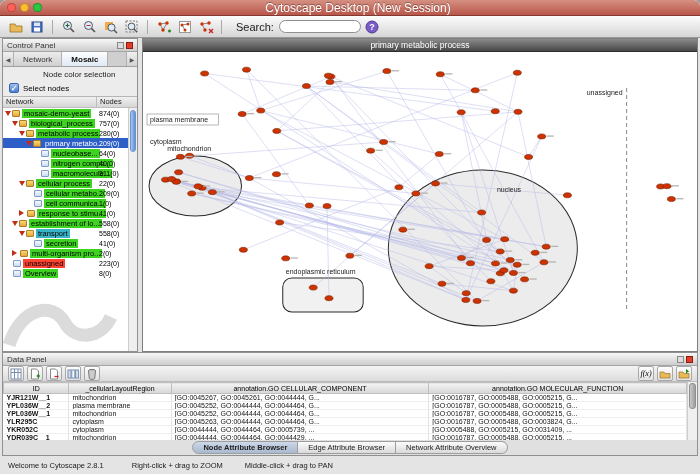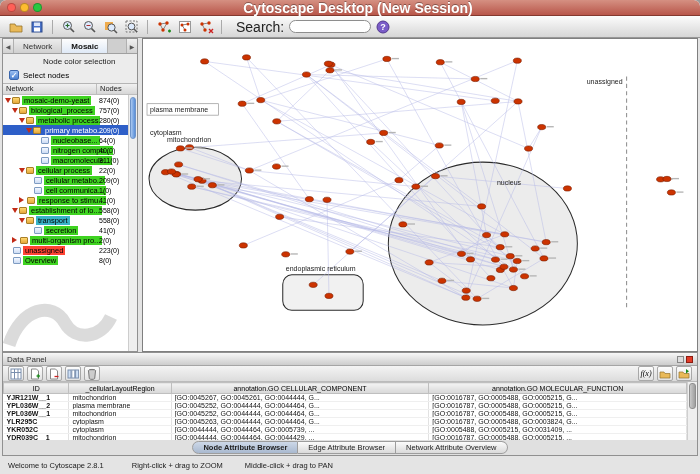--- a/index.html
+++ b/index.html
@@ -5,29 +5,29 @@
   html,body{margin:0;padding:0;background:#9a9a9a;font-family:"Liberation Sans",sans-serif;}
   *{box-sizing:border-box;}
   .window{position:relative;width:700px;height:474px;background:#e4e4e4;overflow:hidden;border-radius:6px 6px 0 0;}
 
   
   .titlebar{height:16px;background:linear-gradient(var(--titlebar-light,#d59082),var(--titlebar,#b8564a));
     border-bottom:1px solid #83392f;display:flex;align-items:center;position:relative;border-radius:6px 6px 0 0;}
   .traffic{display:flex;gap:4px;padding-left:7px;z-index:2;}
   .light{width:9px;height:9px;border-radius:50%;border:1px solid rgba(0,0,0,.25);}
   .light.red{background:#ff5f57}.light.yellow{background:#febc2e}.light.green{background:#28c840}
-  .wtitle{position:absolute;left:16px;right:0;text-align:center;color:#fff;font-size:14px;font-weight:bold;
+  .wtitle{position:absolute;left:16px;right:0;text-align:center;color:#fff;font-size:12px;font-weight:normal;
     text-shadow:0 -1px 0 rgba(0,0,0,.35);}
 
   
   .toolbar{height:22px;background:linear-gradient(#fcfcfc,#d6d6d6);border-bottom:1px solid #979797;
     display:flex;align-items:center;gap:2px;padding:0 6px;}
   .tbtn{width:19px;height:19px;border:none;background:transparent;padding:1px;display:flex;align-items:center;justify-content:center;border-radius:3px;}
   .tsep{width:1px;height:14px;background:#aaa;margin:0 4px;}
-  .search-label{font-size:14px;color:#222;margin:0 3px 0 8px;}
+  .search-label{font-size:11px;color:#222;margin:0 3px 0 8px;}
   .search-input{width:82px;height:13px;border:1px solid #8e8e8e;border-radius:7px;background:#fff;font-size:8px;padding:0 7px;outline:none;}
 
   
   .main{position:absolute;top:38px;left:0;right:0;height:314px;display:flex;padding:0 2px;}
 
   
   .control-panel{width:136px;background:#ececec;border:1px solid #909090;display:flex;flex-direction:column;}
   .panel-header{height:13px;background:linear-gradient(#f7f7f7,#cdcdcd);border-bottom:1px solid #a5a5a5;
     display:flex;align-items:center;font-size:8px;color:#333;padding:0 4px;flex:0 0 auto;}
   .panel-header .ph-icons{margin-left:auto;display:flex;gap:2px;}
@@ -199,20 +199,27 @@
       <svg width="16" height="16">
           <circle cx="8" cy="8" r="6" fill="#7a5cc8" stroke="#53398f"></circle>
           <text x="8" y="11" text-anchor="middle" font-size="9" fill="#fff" font-family="Liberation Sans, sans-serif" font-weight="bold">?</text>
         </svg>
     </button>
   </div>
 
   <div class="main">
 
     <div class="control-panel">
+      <div class="panel-header">
+        <span>Control Panel</span>
+        <span class="ph-icons">
+          <span class="ph-float"></span>
+          <span class="ph-close"></span>
+        </span>
+      </div>
       <div class="cp-tabs">
         <span class="cp-arrow">◀</span>
         <span class="cp-tab">Network</span>
         <span class="cp-tab selected">Mosaic</span>
         <span class="cp-arrow right">▶</span>
       </div>
       <div class="section-label">Node color selection</div>
       <div class="checkbox-row">
         <span class="checkbox">✓</span>
         <span>Select nodes</span>
@@ -346,20 +353,21 @@
               <span class="count">8(0)</span>
             </div>
           </div>
         <div class="cp-scrollbar">
           <div class="cp-thumb"></div>
         </div>
       </div>
     </div>
 
     <div class="network-frame">
+      <div class="net-title">primary metabolic process</div>
       <div class="net-canvas">
         <svg viewBox="0 0 551 299" preserveAspectRatio="none">
             <ellipse cx="52" cy="134" rx="46" ry="30" fill="#ececec" stroke="#2a2a2a" stroke-width="1"></ellipse>
             <ellipse cx="338" cy="196" rx="94" ry="78" fill="#ececec" stroke="#2a2a2a" stroke-width="1"></ellipse>
             <rect x="139" y="226" width="80" height="34" rx="9" fill="#f1f1f1" stroke="#2a2a2a" stroke-width="1"></rect>
             <line x1="481" y1="36" x2="481" y2="258" stroke="#8a8a8a" stroke-dasharray="4,3"></line>
             <line x1="33.342745870000186" y1="129.38497330846573" x2="358.99116638655966" y2="218.2788153711332" stroke="#b4b8e6" stroke-width="0.7" opacity="0.65"></line>
             <line x1="33.342745870000186" y1="129.38497330846573" x2="365.2637702759915" y2="208.10317221001878" stroke="#b4b8e6" stroke-width="0.7" opacity="0.65"></line>
             <line x1="58.73994400758641" y1="135.78946041479537" x2="336.8052862536324" y2="160.44290153016507" stroke="#b4b8e6" stroke-width="0.7" opacity="0.65"></line>
             <line x1="58.73994400758641" y1="135.78946041479537" x2="359.7783430030032" y2="187.1897723566805" stroke="#b4b8e6" stroke-width="0.7" opacity="0.65"></line>

